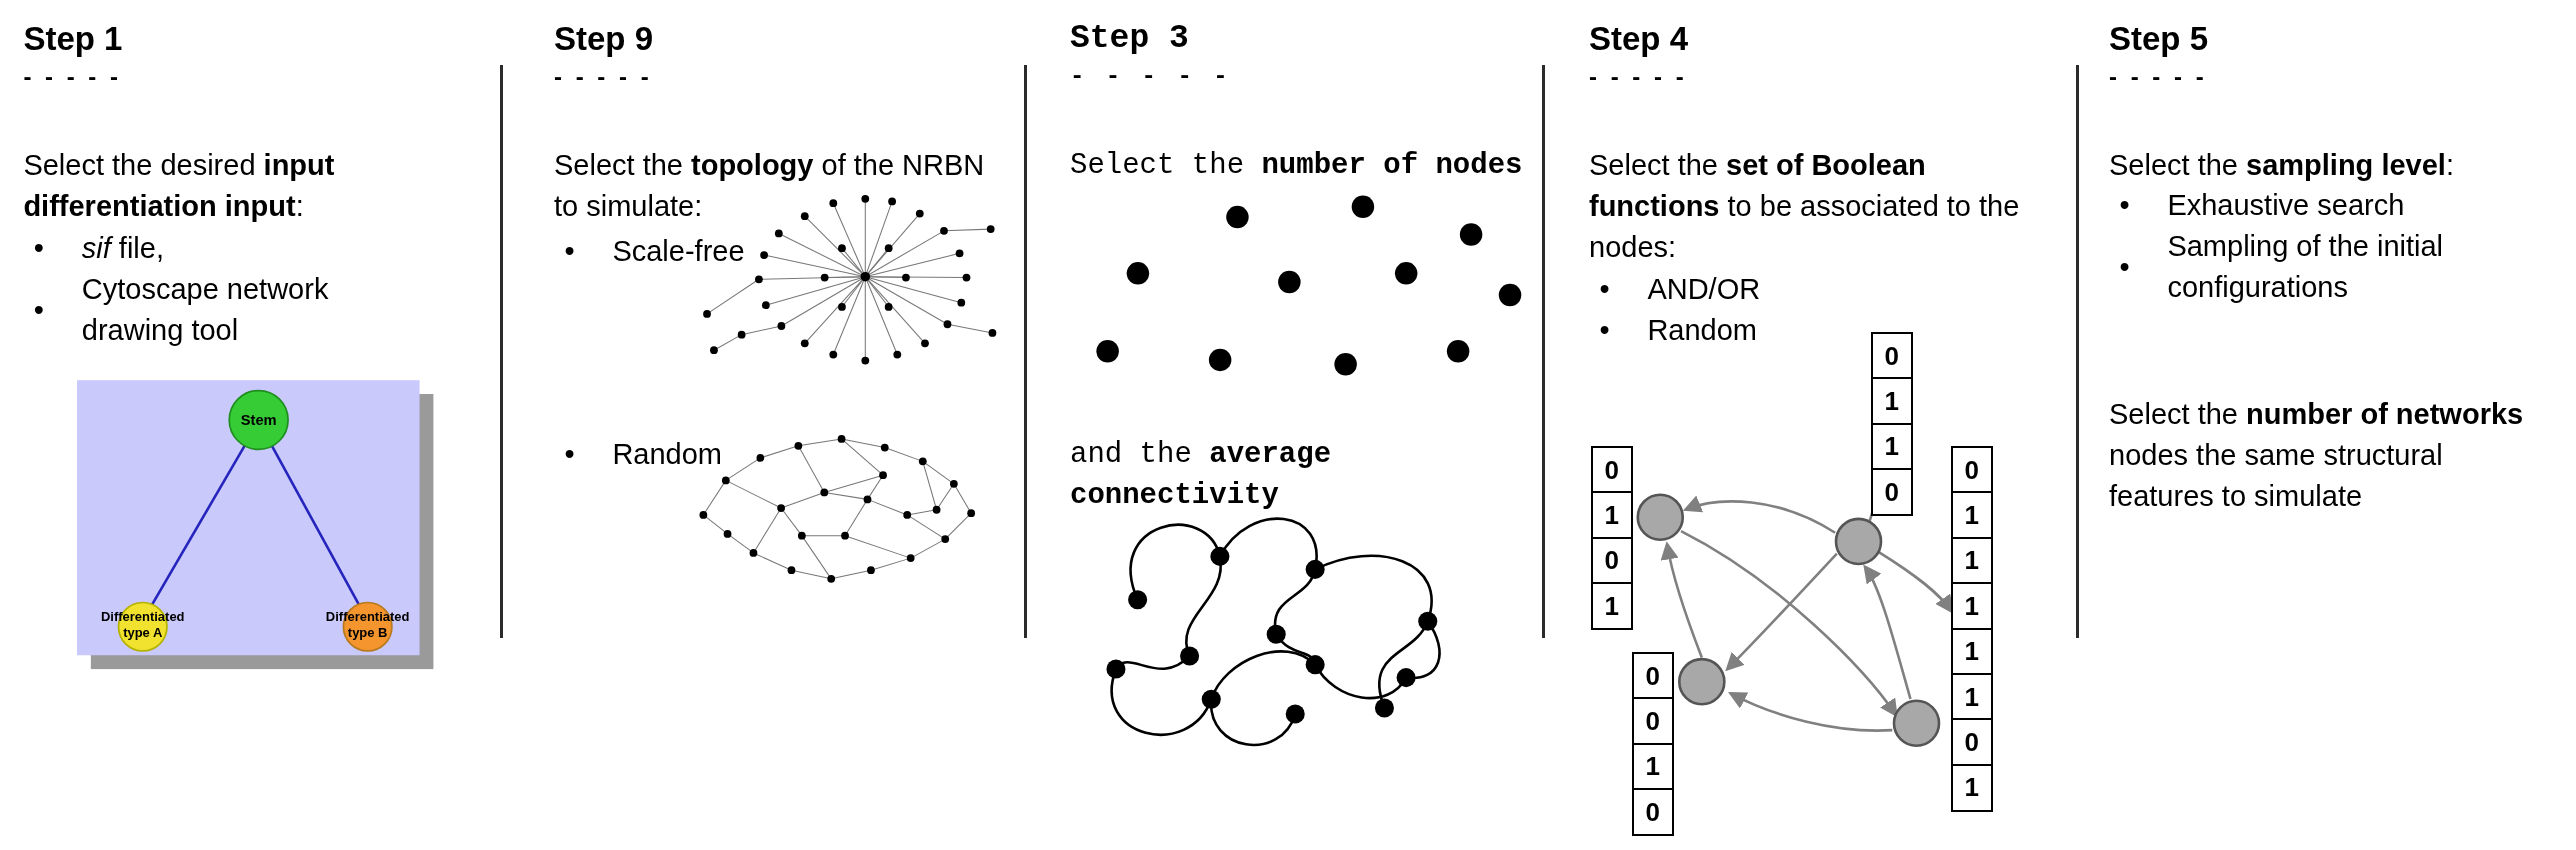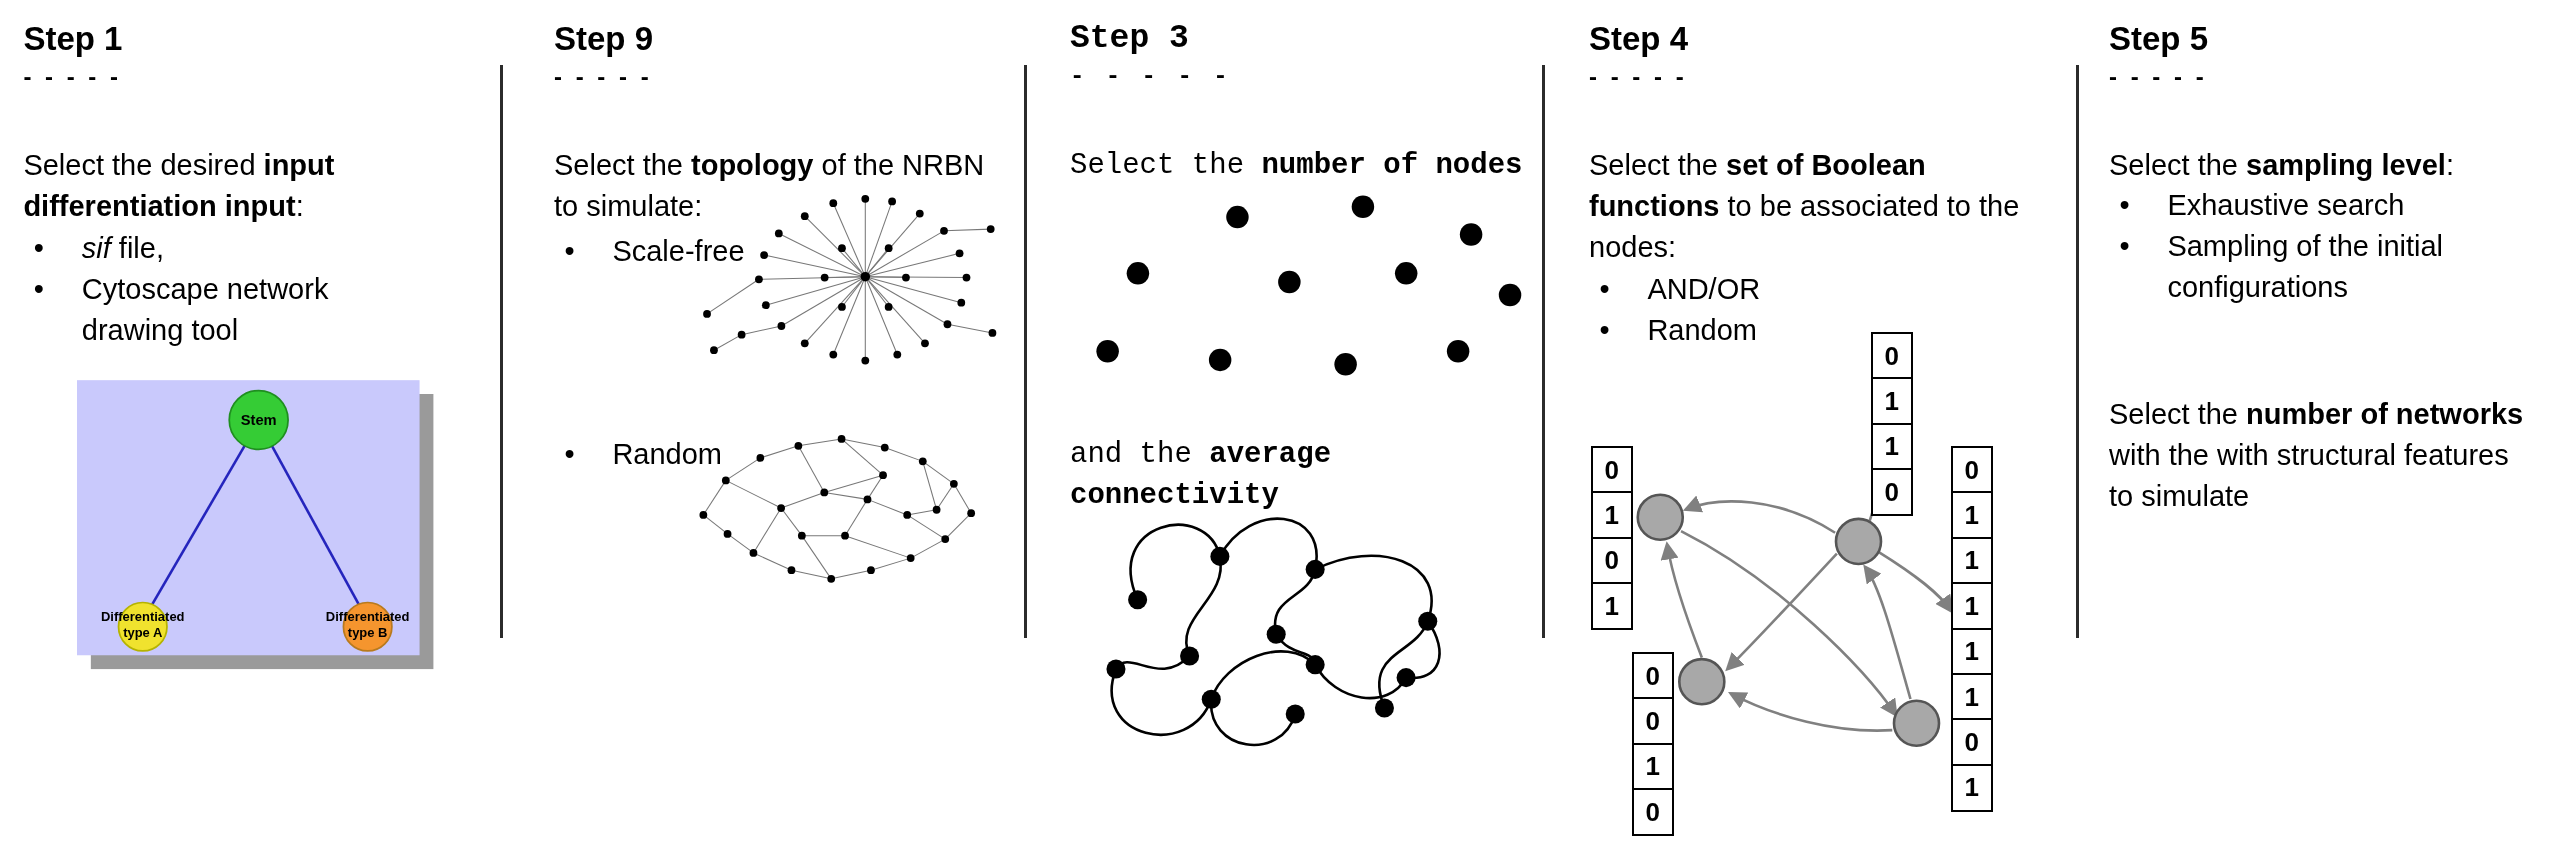--- a/index.html
+++ b/index.html
@@ -13,21 +13,21 @@
   .col2 { left:554px;  width:433px; }
   .col3 { left:1070px; width:467px;font-family:Liberation Mono, monospace; }
   .col4 { left:1589px; width:472px; }
   .col5 { left:2109px; width:433px; }
   .step-title { position:absolute; top:0; left:0; font-size:33px; font-weight:bold; }
   .dashes { position:absolute; top:43px; left:0; font-size:24px; font-weight:bold; letter-spacing:3.5px; }
   .para { position:absolute; left:0; font-size:29px; line-height:41px; }
   .b { font-weight:bold; }
   .i { font-style:italic; }
   .bullets { position:absolute; left:0; font-size:29px; line-height:41px; }
-  .bullet { display:flex; align-items:flex-start; }
+  .bullet { display:flex; align-items:center; }
   .bullet::before { content:"\2022"; flex:0 0 48px; padding-left:10.4px; }
   .graphic { position:absolute; }
   .divider { position:absolute; top:65px; width:2.6px; height:573px; background:#2b2b2b; }
   
   .tree-stem-label  { font-size:17px; font-weight:bold; text-anchor:middle; }
   .tree-small-label { font-size:15px; font-weight:bold; text-anchor:middle; }
   
   .ttable { position:absolute; display:flex; flex-direction:column; }
   .tcell {
     width:42px; height:48px; margin-top:-2.6px; border:2.6px solid #000;
@@ -381,18 +381,18 @@
     </div>
     <div class="bullets" style="top:165px; width:433px;">
       <div class="bullet">
           <span style="width:372px;">Exhaustive search</span>
         </div>
       <div class="bullet">
           <span style="width:372px;">Sampling of the initial configurations</span>
         </div>
     </div>
     <div class="para" style="top:374px; width:420px;">
-      <span>Select the </span><span class="b">number of networks</span><span> with the with structural features to simulate</span>
+      <span>Select the </span><span class="b">number of networks</span><span> nodes the same structural features to simulate</span>
     </div>
   </div>
 
 </div>
 
 
 </body></html>

